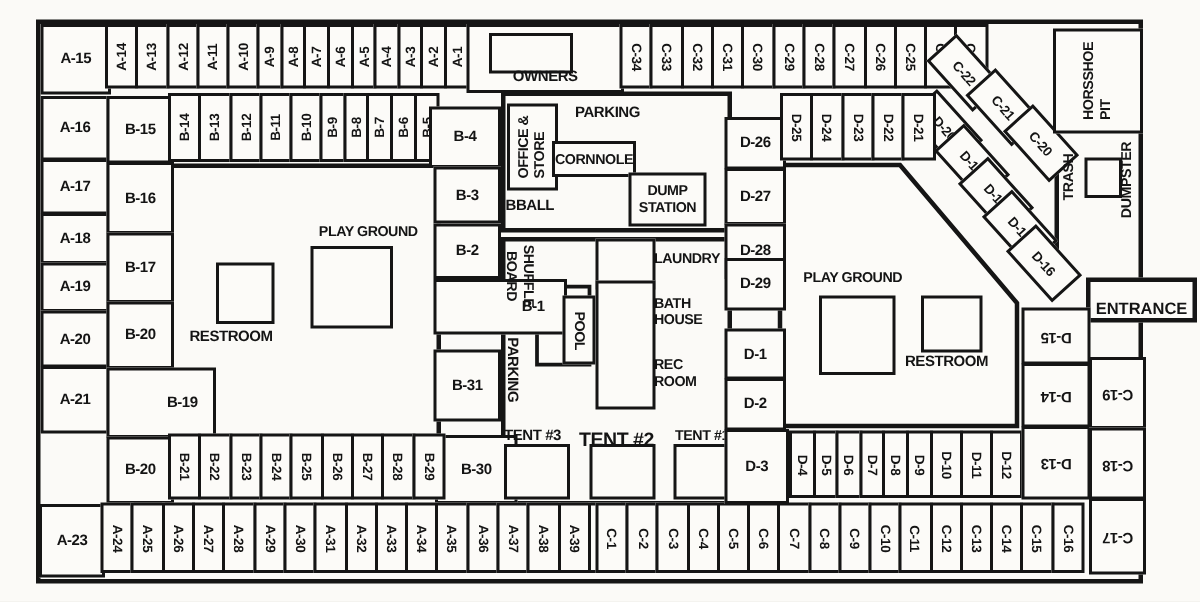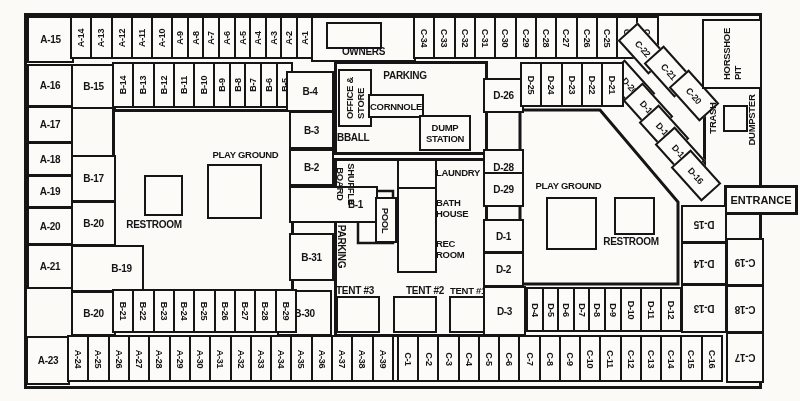--- a/index.html
+++ b/index.html
@@ -169,21 +169,21 @@
   <div class="box" style="left:702px;top:19px;width:56px;height:66px;">
     <div class="lines ccw">
       <span style="display:block;">HORSSHOE</span>
       <span style="display:block;">PIT</span>
     </div>
   </div>
   <div class="sq" style="left:723px;top:105px;width:21px;height:23px;"></div>
   <div class="vrot ccw" style="left:692px;top:111px;width:40px;height:14px;font-size:9.5px;">TRASH</div>
   <div class="vrot ccw" style="left:720px;top:113px;width:62px;height:14px;font-size:9.5px;">DUMPSTER</div>
 
-  <div class="box big" style="left:724px;top:185px;width:68px;height:24px;border-width:3px;letter-spacing:0;">
+  <div class="box big" style="left:724px;top:185px;width:68px;height:24px;border-width:3px;letter-spacing:0;align-items:flex-end;">
       <span>ENTRANCE</span>
     </div>
 
   <div class="box" style="left:27px;top:64px;width:42px;height:39px;">
       <span>A-16</span>
     </div>
   <div class="box" style="left:27px;top:106px;width:42px;height:33px;">
       <span>A-17</span>
     </div>
   <div class="box" style="left:27px;top:142px;width:42px;height:30px;">
@@ -198,20 +198,23 @@
   <div class="box" style="left:27px;top:244px;width:42px;height:41px;">
       <span>A-21</span>
     </div>
   <div class="box" style="left:26px;top:336px;width:40px;height:45px;text-align:center;">
       <span>A-23</span>
     </div>
 
   <div class="box" style="left:71px;top:64px;width:41px;height:41px;">
       <span>B-15</span>
     </div>
+  <div class="box" style="left:71px;top:108px;width:41px;height:44px;">
+      <span>B-16</span>
+    </div>
   <div class="box" style="left:71px;top:155px;width:41px;height:43px;">
       <span>B-17</span>
     </div>
   <div class="box" style="left:71px;top:201px;width:41px;height:41px;">
       <span>B-20</span>
     </div>
   <div class="box" style="left:71px;top:245px;width:41px;height:43px;padding-left:28px;">
       <span>B-19</span>
     </div>
   <div class="box" style="left:71px;top:291px;width:41px;height:41px;">
@@ -258,21 +261,21 @@
     </div>
   <div class="box" style="left:289px;top:149px;width:41px;height:33px;">
       <span>B-2</span>
     </div>
   <div class="box" style="left:289px;top:186px;width:41px;height:33px;padding-left:44px;">
       <span>B-1</span>
     </div>
   <div class="box" style="left:289px;top:233px;width:41px;height:44px;">
       <span>B-31</span>
     </div>
-  <div class="box" style="left:277px;top:290px;width:51px;height:42px;text-align:center;">
+  <div class="box" style="left:290px;top:290px;width:51px;height:42px;text-align:center;">
       <span>B-30</span>
     </div>
 
   <div class="strip rot-cw" style="left:112px;top:289px;width:164px;height:44px;">
       <div class="site">
         <span class="lbl">B-21</span>
       </div>
       <div class="site">
         <span class="lbl">B-22</span>
       </div>
@@ -443,27 +446,30 @@
     <span style="display:block;">BATH</span>
     <span style="display:block;">HOUSE</span>
   </div>
   <div class="alabel lines" style="left:436px;top:238px;text-align:left;">
     <span style="display:block;">REC</span>
     <span style="display:block;">ROOM</span>
   </div>
 
   <div class="alabel" style="left:333px;top:285px;width:44px;font-size:10px;">TENT #3</div>
   <div class="sq" style="left:336px;top:296px;width:40px;height:33px;"></div>
-  <div class="alabel" style="left:403px;top:285px;width:44px;font-size:10px;">TENT #2</div>
+  <div class="alabel" style="left:386px;top:285px;width:44px;font-size:13px;text-align:right;">TENT #2</div>
   <div class="sq" style="left:393px;top:296px;width:40px;height:33px;"></div>
   <div class="alabel" style="left:446px;top:285px;width:44px;font-size:9.5px;">TENT #1</div>
   <div class="sq" style="left:449px;top:296px;width:40px;height:33px;"></div>
 
   <div class="box" style="left:483px;top:78px;width:37px;height:31px;">
       <span>D-26</span>
+    </div>
+  <div class="box" style="left:483px;top:112px;width:37px;height:34px;">
+      <span>D-27</span>
     </div>
   <div class="box" style="left:483px;top:149px;width:37px;height:33px;">
       <span>D-28</span>
     </div>
   <div class="box" style="left:483px;top:172px;width:37px;height:31px;">
       <span>D-29</span>
     </div>
   <div class="box" style="left:483px;top:219px;width:37px;height:30px;">
       <span>D-1</span>
     </div>

